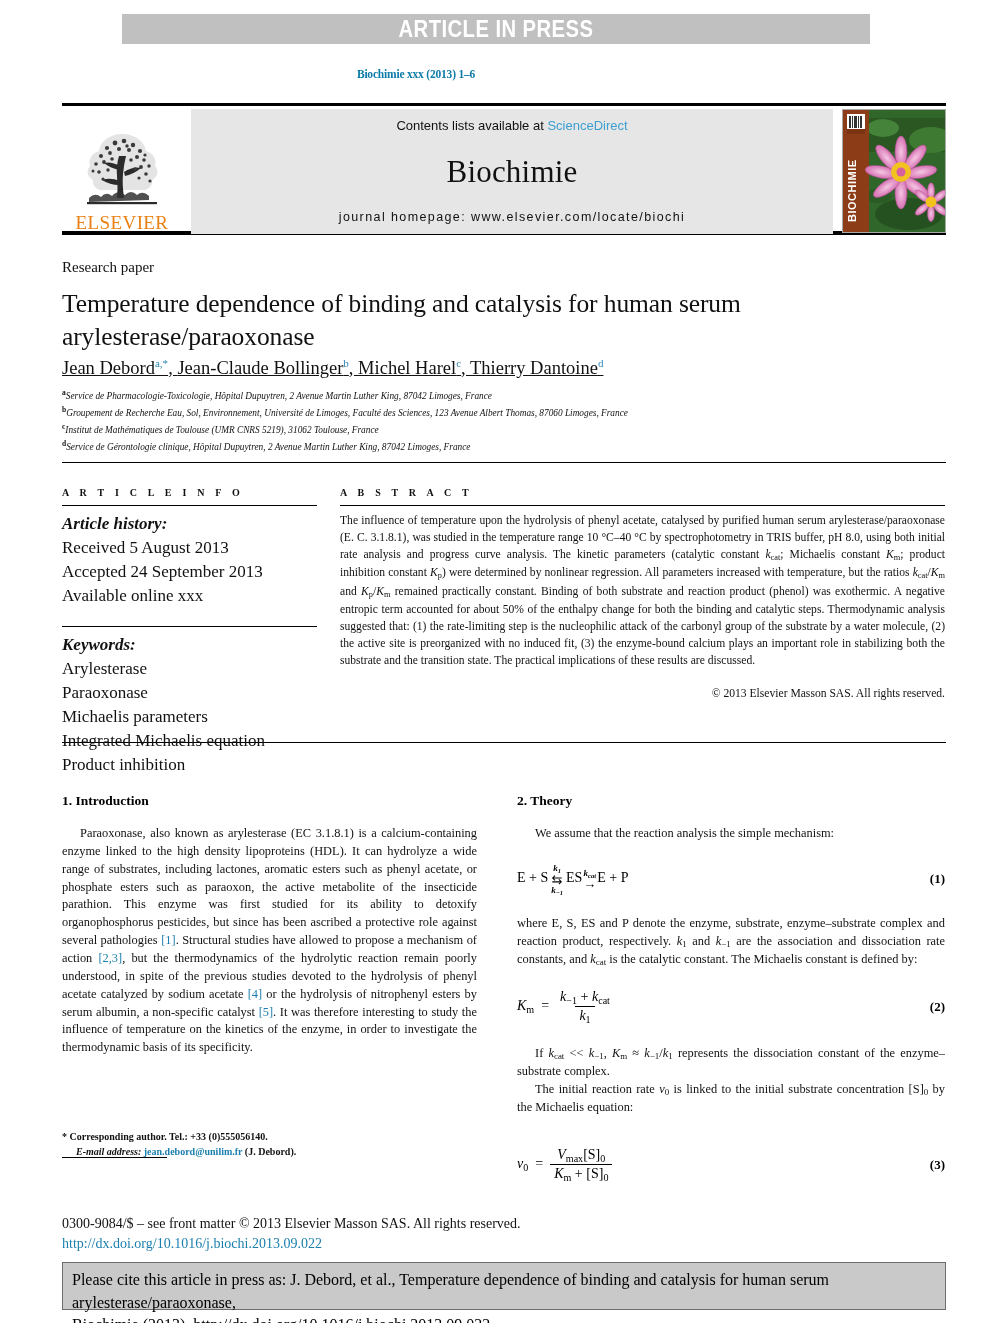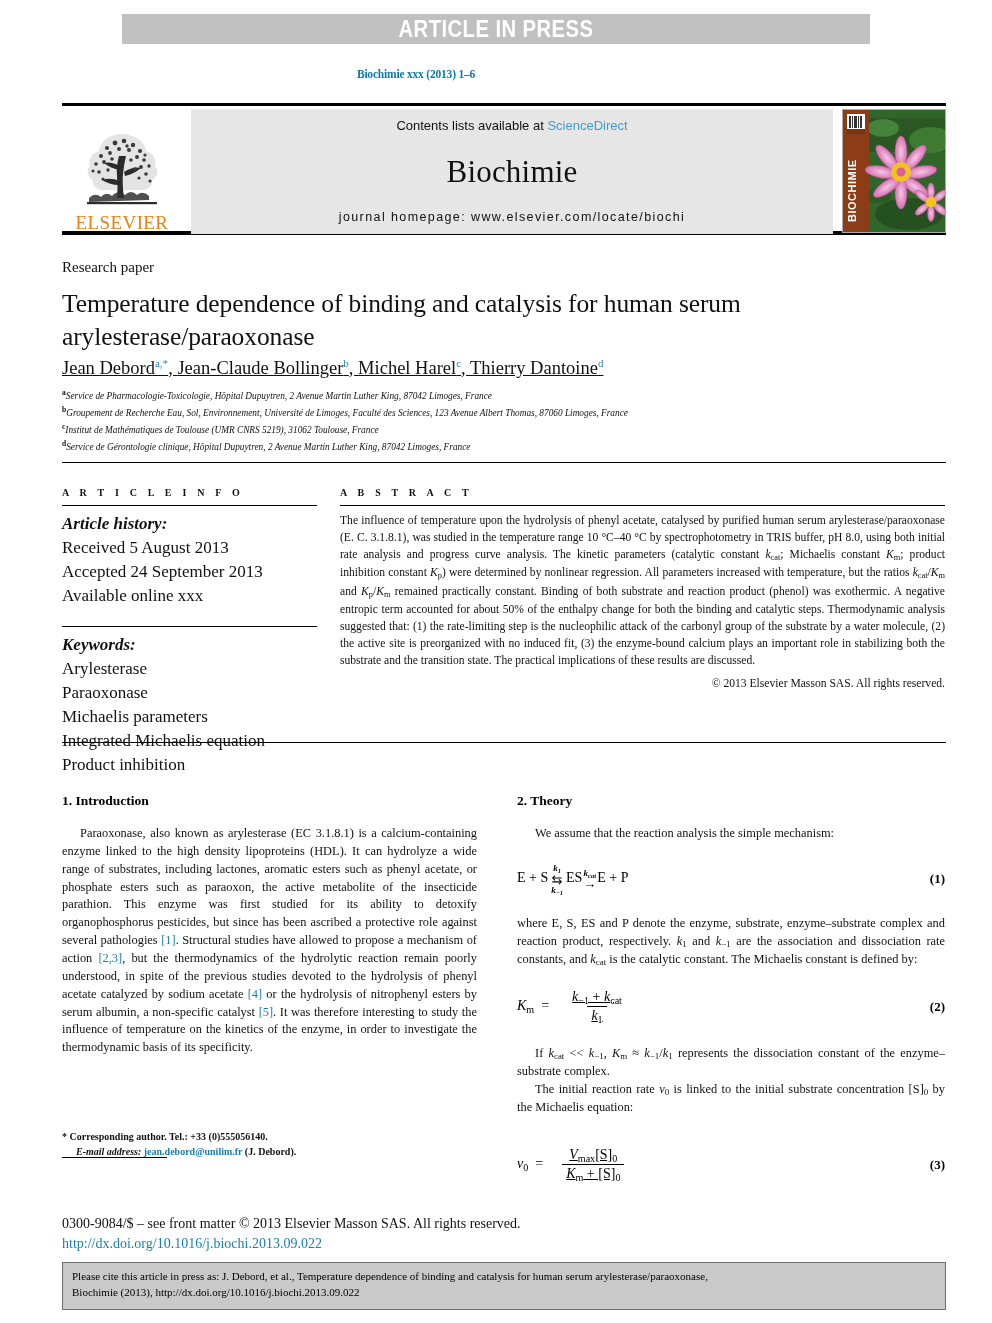--- a/index.html
+++ b/index.html
@@ -214,21 +214,21 @@
 
   .abstract-text {
     font-size: 11.6px;
     line-height: 1.47;
     text-align: justify;
     color: #111;
   }
   .copyright {
     text-align: right;
     font-size: 11.6px;
-    margin-top: 8px;
+    margin-top: 18px;
     color: #111;
   }
   sub { font-size: 0.72em; vertical-align: -0.25em; }
   i.var { font-style: italic; }
 
   
   .body-left {
     position: absolute;
     left: 62px;
     top: 793px;
@@ -291,22 +291,21 @@
     line-height: 1;
   }
   .single-arrow .lab { font-size: 9px; font-weight: bold; font-style: italic; line-height: 1; }
   .single-arrow .glyph { font-size: 13px; line-height: 0.8; }
 
   .frac {
     display: inline-flex;
     flex-direction: column;
     align-items: center;
     vertical-align: middle;
-    margin: 0 12px;
-    text-decoration: underline;
+    margin: 0 0;
   }
   .frac .num { padding: 0 4px 1px 4px; }
   .frac .den { border-top: 1.1px solid #000; padding: 1px 4px 0 4px; }
 
   
   .fn-rule {
     position: absolute;
     left: 62px;
     top: 1157px;
     width: 105px;
@@ -339,21 +338,21 @@
   .cite-box {
     position: absolute;
     left: 62px;
     top: 1262px;
     width: 884px;
     height: 48px;
     border: 1px solid #6d6d6d;
     background: #c9c9c9;
     box-sizing: border-box;
     padding: 6px 9px 0 9px;
-    font-size: 11px;
+    font-size: 16px;
     line-height: 1.42;
     color: #000;
   }
 </style>
 </head>
 <body>
 
 <div class="page">
 
   <div class="aip-banner">ARTICLE IN PRESS</div>

